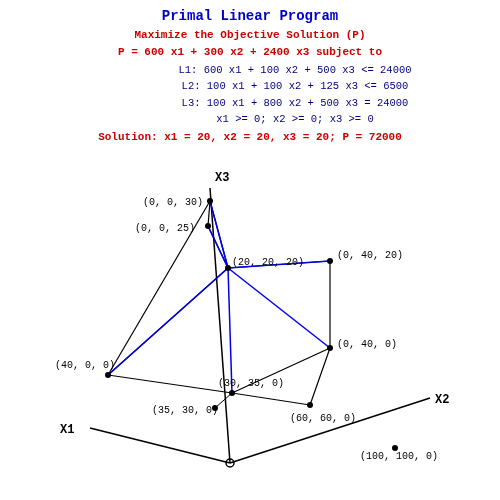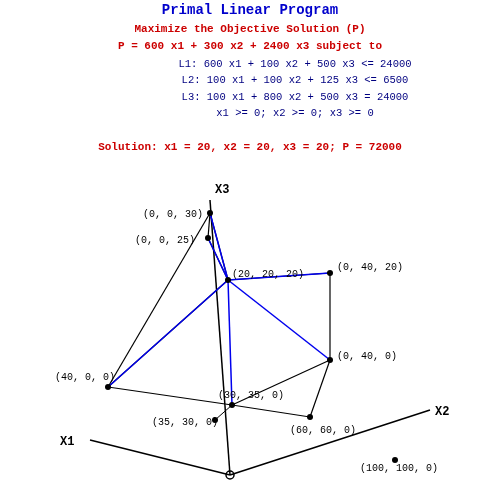--- a/index.html
+++ b/index.html
@@ -10,20 +10,21 @@
       font-family: 'Courier New', Courier, monospace;
       overflow: hidden;
     }
     #app {
       width: 500px;
       height: 500px;
       position: relative;
     }
     .header {
       text-align: center;
+      padding-top: 6px;
       line-height: 1.5;
     }
     .title {
       color: #0000cc;
       font-size: 14px;
       font-weight: bold;
     }
     .obj-line {
       color: #cc0000;
       font-size: 11px;
@@ -35,25 +36,25 @@
       padding-left: 90px;
       font-size: 10.5px;
       color: #000080;
       line-height: 1.55;
     }
     .solution-line {
       color: #cc0000;
       font-size: 11px;
       font-weight: bold;
       text-align: center;
-      margin-top: 18px;
+      margin-top: 2px;
     }
     .graph-area {
       position: absolute;
-      top: 155px;
+      top: 143px;
       left: 0;
       width: 426px;
       height: 345px;
     }
     svg {
       width: 500px;
       height: 345px;
     }
     .axis-label {
       font-family: 'Courier New', Courier, monospace;

